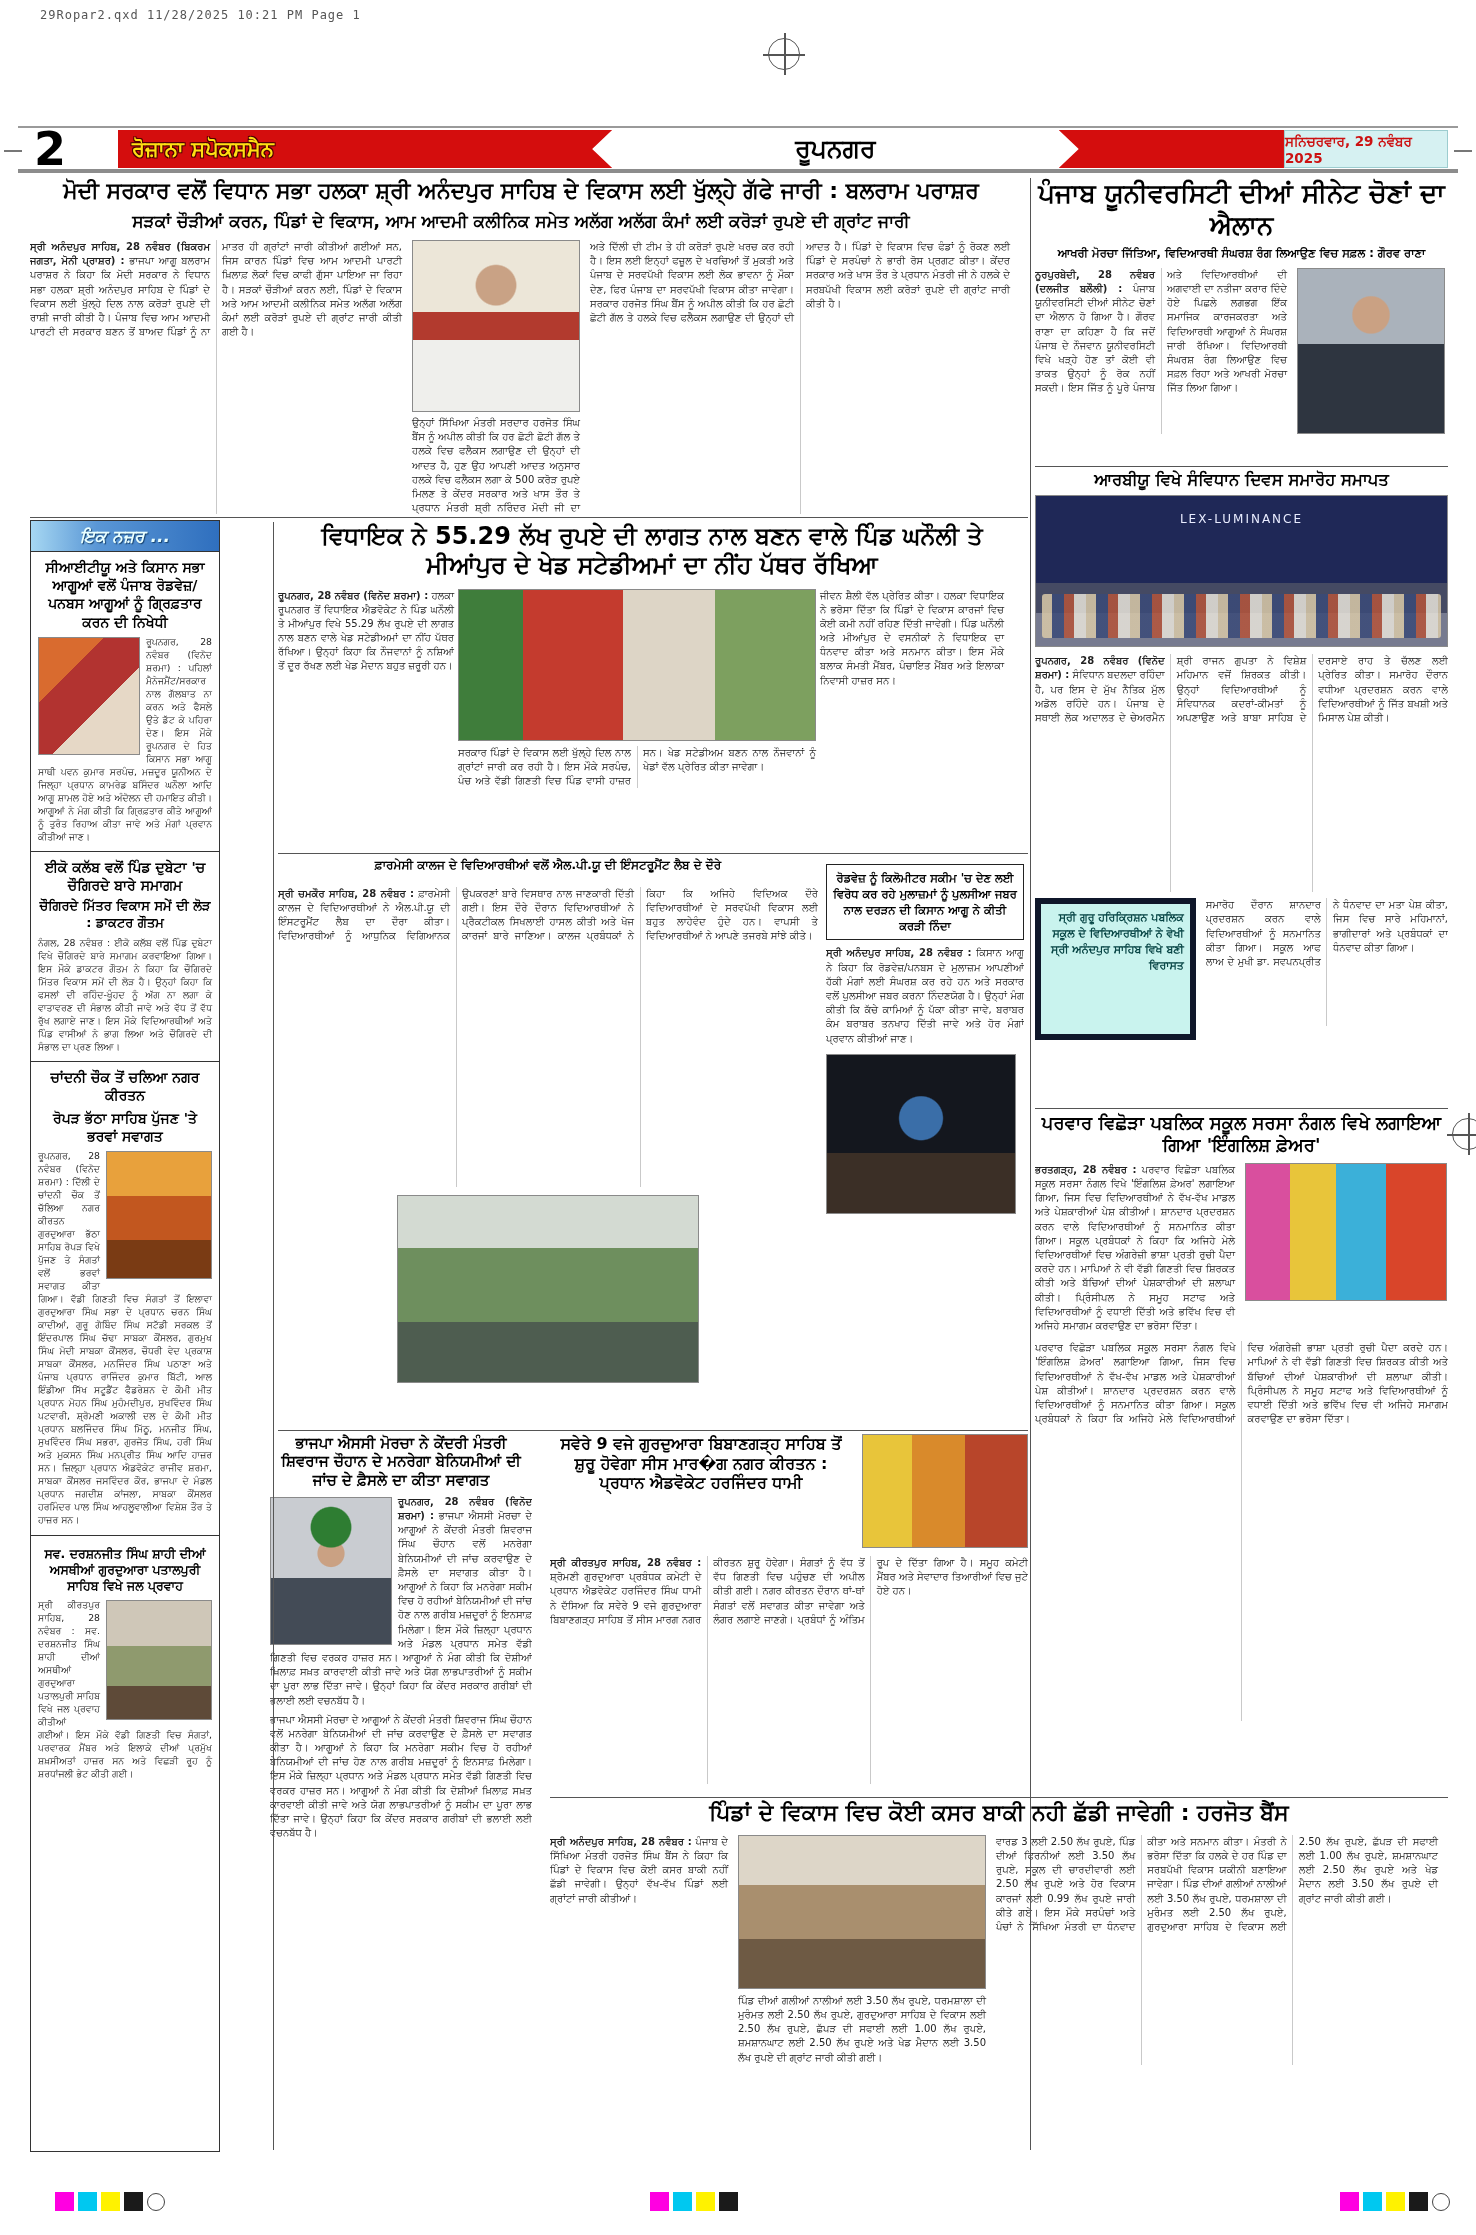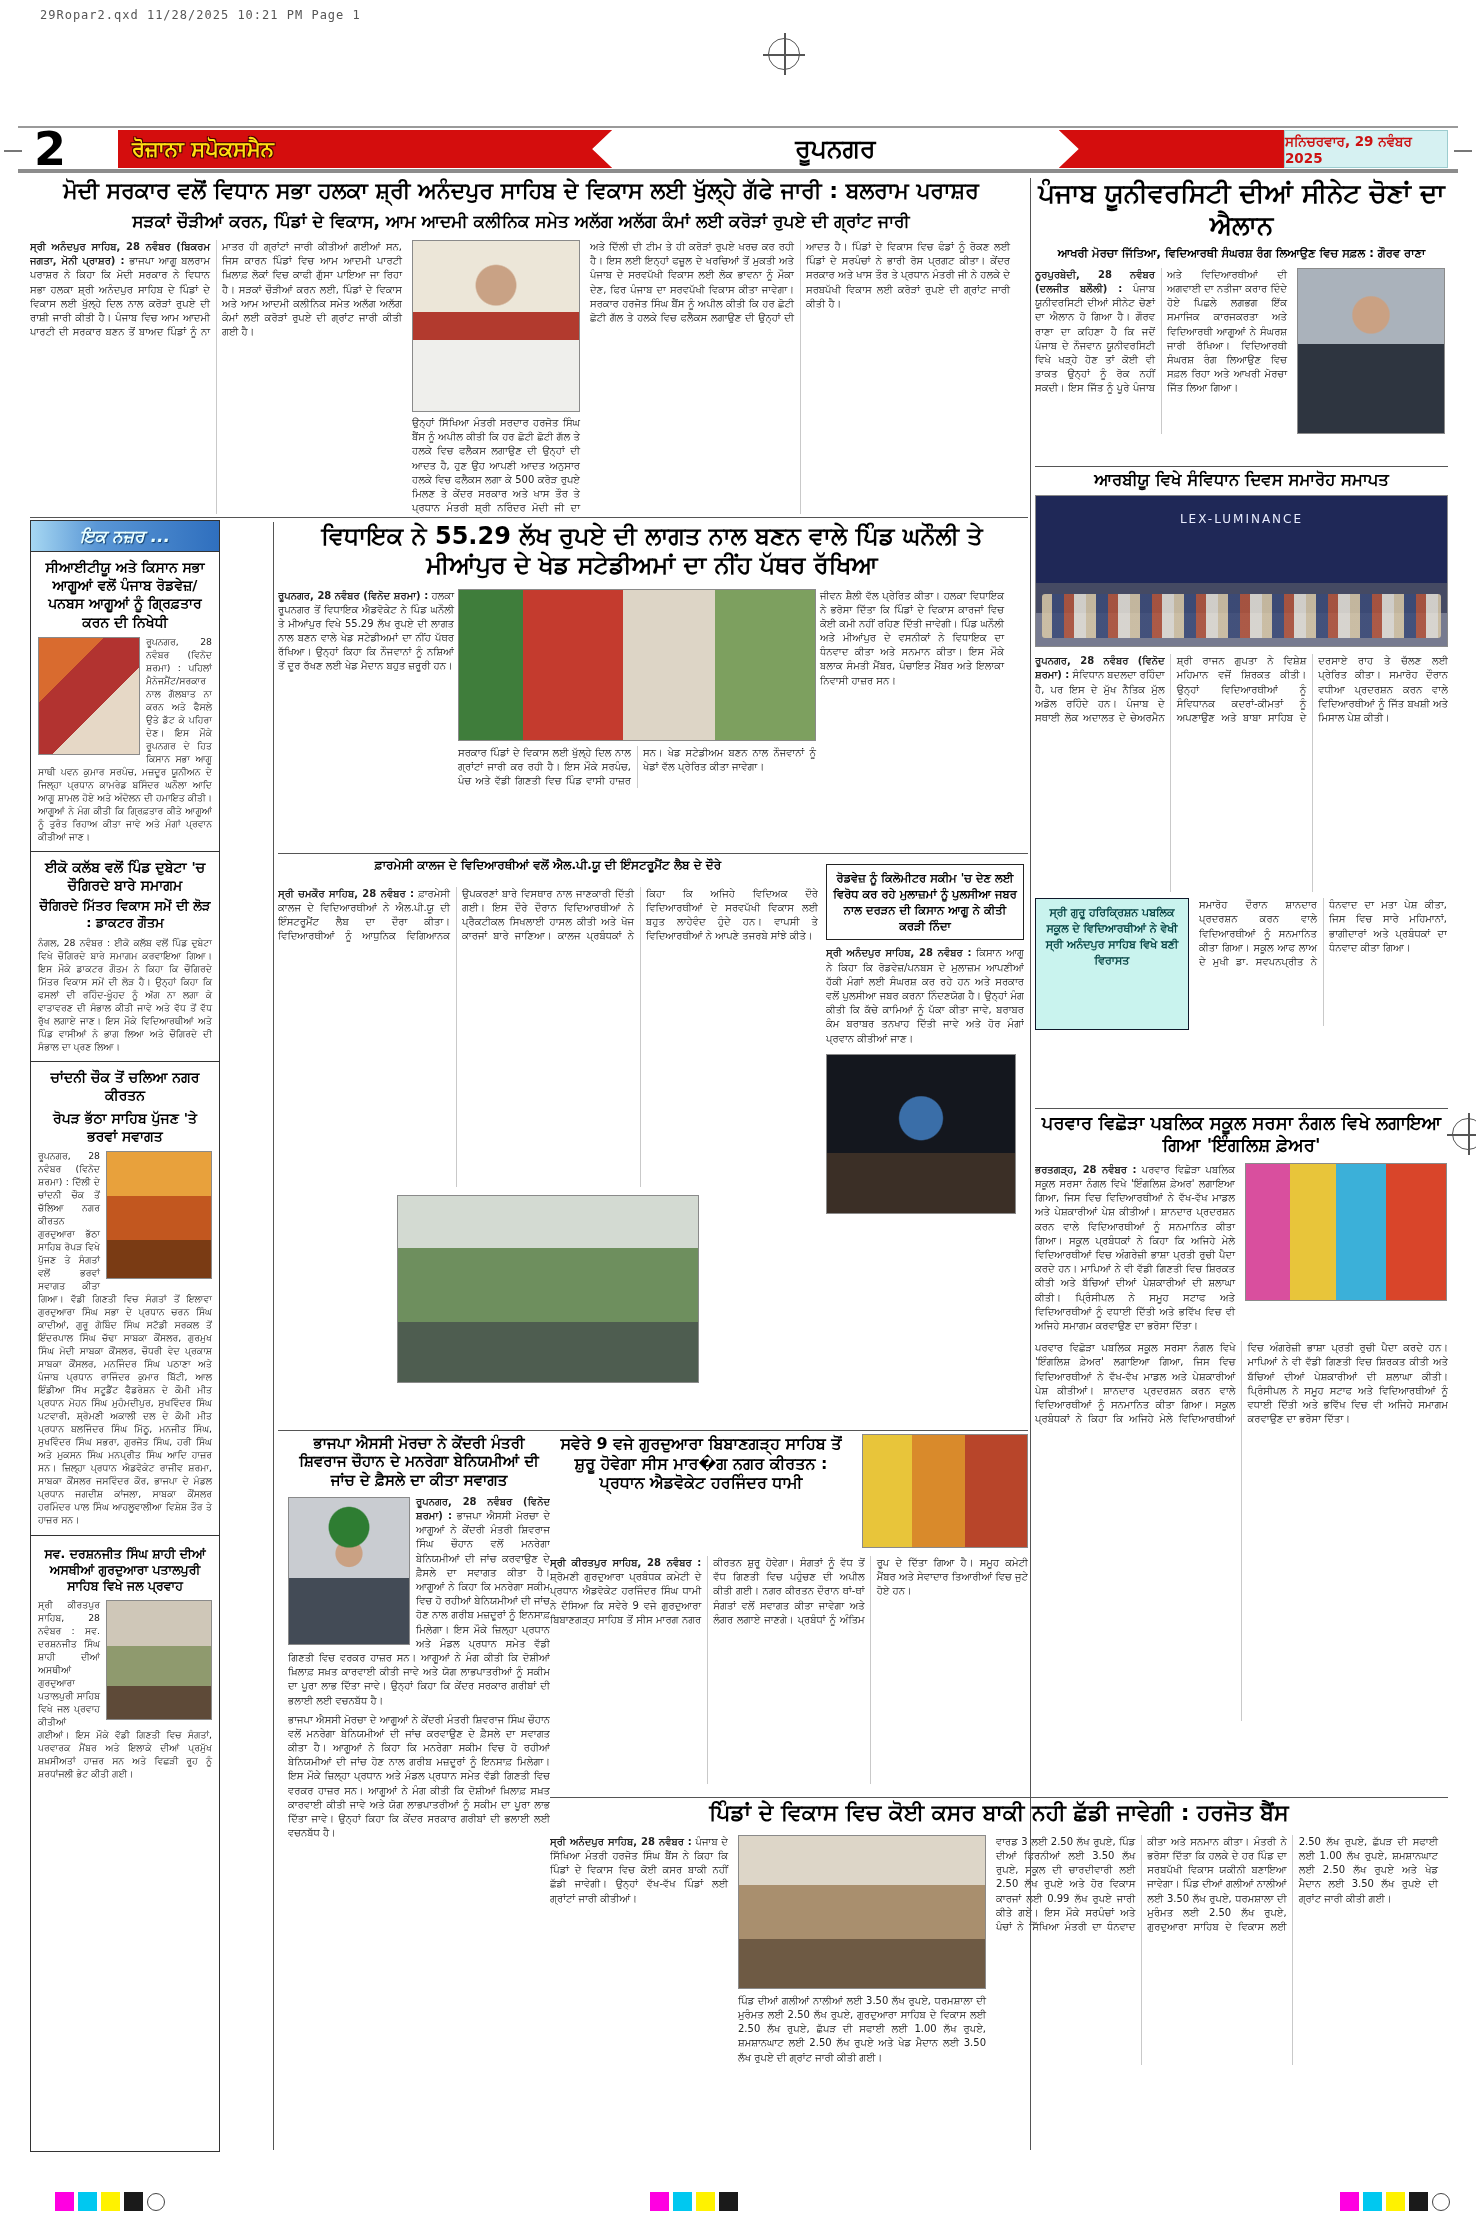--- a/index.html
+++ b/index.html
@@ -56,21 +56,21 @@
   .ph-citu{background:linear-gradient(135deg,#d96b2f 0 30%,#b23330 30% 60%,#e6d8c6 60% 100%);}
   .ph-stadium{background:linear-gradient(90deg,#3f7d3b 0 18%,#c43b2e 18% 46%,#ddd5c6 46% 72%,#7da05f 72% 100%);}
   .ph-chandni{background:linear-gradient(180deg,#e8a13c 0 35%,#c2571f 35% 70%,#7a3b14 70% 100%);}
   .ph-pharm{background:linear-gradient(180deg,#d3dad2 0 28%,#6e8f5e 28% 68%,#4e5d50 68% 100%);}
   .ph-speaker{background:radial-gradient(circle at 50% 40%,#3a6ea8 16%,rgba(0,0,0,0) 17%),linear-gradient(180deg,#14171e 0 62%,#3b2f26 62% 100%);}
   .ph-bjp{background:radial-gradient(circle at 50% 20%,#2e7d32 15%,rgba(0,0,0,0) 16%),radial-gradient(circle at 50% 38%,#caa183 12%,rgba(0,0,0,0) 13%),linear-gradient(180deg,#c9ccd1 0 55%,#434b56 55% 100%);}
   .ph-sismarg{background:linear-gradient(90deg,#e8c53a 0 30%,#d98a2b 30% 62%,#b8452a 62% 100%);}
   .ph-bains{background:linear-gradient(180deg,#ddd6c8 0 32%,#a98f6e 32% 68%,#6e5a44 68% 100%);}
   .ph-fair{background:linear-gradient(90deg,#d94f9e 0 22%,#e8c53a 22% 45%,#3bb0d9 45% 70%,#d9452a 70% 100%);}
   .ph-shahi{background:linear-gradient(180deg,#cfc7b8 0 38%,#8f9a6e 38% 72%,#5e4a38 72% 100%);}
-  .cyanbox{background:#c9f3ee;border:1px solid #0f172a;padding:6px;font-size:11px;font-weight:700;color:#064444;text-align:center;line-height:1.45;}
+  .cyanbox{background:#c9f3ee;border:6px solid #0f172a;padding:6px;font-size:11px;font-weight:700;color:#064444;text-align:right;line-height:1.45;}
   .boxhl{border:1.5px solid #222;padding:5px 6px;font-size:11.5px;font-weight:800;text-align:center;line-height:1.4;color:#000;}
   
   .swatches{position:absolute;display:flex;gap:4px;align-items:center;}
   .sw{width:19px;height:19px;}
   .sw-circ{width:16px;height:16px;border:1.5px solid #444;border-radius:50%;}
 </style>
 </head>
 <body>
 
 <div class="page">
@@ -236,21 +236,21 @@
     <div style="display:flex;gap:10px;">
       <div class="hl" style="font-size:16px;width:302px;">ਸਵੇਰੇ 9 ਵਜੇ ਗੁਰਦੁਆਰਾ ਬਿਬਾਣਗੜ੍ਹ ਸਾਹਿਬ ਤੋਂ ਸ਼ੁਰੂ ਹੋਵੇਗਾ ਸੀਸ ਮਾਰ�ਗ ਨਗਰ ਕੀਰਤਨ : ਪ੍ਰਧਾਨ ਐਡਵੋਕੇਟ ਹਰਜਿੰਦਰ ਧਾਮੀ</div>
       <div class="ph ph-sismarg" style="width:164px;height:112px;"></div>
     </div>
     <div class="body-t cols3" style="margin-top:8px;height:228px;overflow:hidden;">
       <span class="dl">ਸ੍ਰੀ ਕੀਰਤਪੁਰ ਸਾਹਿਬ, 28 ਨਵੰਬਰ :</span>
       <span>ਸ਼੍ਰੋਮਣੀ ਗੁਰਦੁਆਰਾ ਪ੍ਰਬੰਧਕ ਕਮੇਟੀ ਦੇ ਪ੍ਰਧਾਨ ਐਡਵੋਕੇਟ ਹਰਜਿੰਦਰ ਸਿੰਘ ਧਾਮੀ ਨੇ ਦੱਸਿਆ ਕਿ ਸਵੇਰੇ 9 ਵਜੇ ਗੁਰਦੁਆਰਾ ਬਿਬਾਣਗੜ੍ਹ ਸਾਹਿਬ ਤੋਂ ਸੀਸ ਮਾਰਗ ਨਗਰ ਕੀਰਤਨ ਸ਼ੁਰੂ ਹੋਵੇਗਾ। ਸੰਗਤਾਂ ਨੂੰ ਵੱਧ ਤੋਂ ਵੱਧ ਗਿਣਤੀ ਵਿਚ ਪਹੁੰਚਣ ਦੀ ਅਪੀਲ ਕੀਤੀ ਗਈ। ਨਗਰ ਕੀਰਤਨ ਦੌਰਾਨ ਥਾਂ-ਥਾਂ ਸੰਗਤਾਂ ਵਲੋਂ ਸਵਾਗਤ ਕੀਤਾ ਜਾਵੇਗਾ ਅਤੇ ਲੰਗਰ ਲਗਾਏ ਜਾਣਗੇ। ਪ੍ਰਬੰਧਾਂ ਨੂੰ ਅੰਤਿਮ ਰੂਪ ਦੇ ਦਿੱਤਾ ਗਿਆ ਹੈ। ਸਮੂਹ ਕਮੇਟੀ ਮੈਂਬਰ ਅਤੇ ਸੇਵਾਦਾਰ ਤਿਆਰੀਆਂ ਵਿਚ ਜੁਟੇ ਹੋਏ ਹਨ।</span>
     </div>
   </div>
 
-  <div class="abs" style="left:288px;top:1434px;width:262px;height:716px;overflow:hidden;">
+  <div class="abs" style="left:270px;top:1434px;width:262px;height:716px;overflow:hidden;">
     <div class="hl" style="font-size:15px;">ਭਾਜਪਾ ਐਸਸੀ ਮੋਰਚਾ ਨੇ ਕੇਂਦਰੀ ਮੰਤਰੀ ਸ਼ਿਵਰਾਜ ਚੌਹਾਨ ਦੇ ਮਨਰੇਗਾ ਬੇਨਿਯਮੀਆਂ ਦੀ ਜਾਂਚ ਦੇ ਫ਼ੈਸਲੇ ਦਾ ਕੀਤਾ ਸਵਾਗਤ</div>
     <div class="body-t" style="margin-top:6px;">
       <span class="ph ph-bjp fl" style="width:120px;height:146px;display:block;"></span>
       <span class="dl">ਰੂਪਨਗਰ, 28 ਨਵੰਬਰ (ਵਿਨੋਦ ਸ਼ਰਮਾ) :</span>
       <span>ਭਾਜਪਾ ਐਸਸੀ ਮੋਰਚਾ ਦੇ ਆਗੂਆਂ ਨੇ ਕੇਂਦਰੀ ਮੰਤਰੀ ਸ਼ਿਵਰਾਜ ਸਿੰਘ ਚੌਹਾਨ ਵਲੋਂ ਮਨਰੇਗਾ ਬੇਨਿਯਮੀਆਂ ਦੀ ਜਾਂਚ ਕਰਵਾਉਣ ਦੇ ਫ਼ੈਸਲੇ ਦਾ ਸਵਾਗਤ ਕੀਤਾ ਹੈ। ਆਗੂਆਂ ਨੇ ਕਿਹਾ ਕਿ ਮਨਰੇਗਾ ਸਕੀਮ ਵਿਚ ਹੋ ਰਹੀਆਂ ਬੇਨਿਯਮੀਆਂ ਦੀ ਜਾਂਚ ਹੋਣ ਨਾਲ ਗਰੀਬ ਮਜ਼ਦੂਰਾਂ ਨੂੰ ਇਨਸਾਫ਼ ਮਿਲੇਗਾ। ਇਸ ਮੌਕੇ ਜ਼ਿਲ੍ਹਾ ਪ੍ਰਧਾਨ ਅਤੇ ਮੰਡਲ ਪ੍ਰਧਾਨ ਸਮੇਤ ਵੱਡੀ ਗਿਣਤੀ ਵਿਚ ਵਰਕਰ ਹਾਜ਼ਰ ਸਨ। ਆਗੂਆਂ ਨੇ ਮੰਗ ਕੀਤੀ ਕਿ ਦੋਸ਼ੀਆਂ ਖ਼ਿਲਾਫ਼ ਸਖ਼ਤ ਕਾਰਵਾਈ ਕੀਤੀ ਜਾਵੇ ਅਤੇ ਯੋਗ ਲਾਭਪਾਤਰੀਆਂ ਨੂੰ ਸਕੀਮ ਦਾ ਪੂਰਾ ਲਾਭ ਦਿੱਤਾ ਜਾਵੇ। ਉਨ੍ਹਾਂ ਕਿਹਾ ਕਿ ਕੇਂਦਰ ਸਰਕਾਰ ਗਰੀਬਾਂ ਦੀ ਭਲਾਈ ਲਈ ਵਚਨਬੱਧ ਹੈ।</span>
     </div>
     <div class="body-t" style="margin-top:5px;">ਭਾਜਪਾ ਐਸਸੀ ਮੋਰਚਾ ਦੇ ਆਗੂਆਂ ਨੇ ਕੇਂਦਰੀ ਮੰਤਰੀ ਸ਼ਿਵਰਾਜ ਸਿੰਘ ਚੌਹਾਨ ਵਲੋਂ ਮਨਰੇਗਾ ਬੇਨਿਯਮੀਆਂ ਦੀ ਜਾਂਚ ਕਰਵਾਉਣ ਦੇ ਫ਼ੈਸਲੇ ਦਾ ਸਵਾਗਤ ਕੀਤਾ ਹੈ। ਆਗੂਆਂ ਨੇ ਕਿਹਾ ਕਿ ਮਨਰੇਗਾ ਸਕੀਮ ਵਿਚ ਹੋ ਰਹੀਆਂ ਬੇਨਿਯਮੀਆਂ ਦੀ ਜਾਂਚ ਹੋਣ ਨਾਲ ਗਰੀਬ ਮਜ਼ਦੂਰਾਂ ਨੂੰ ਇਨਸਾਫ਼ ਮਿਲੇਗਾ। ਇਸ ਮੌਕੇ ਜ਼ਿਲ੍ਹਾ ਪ੍ਰਧਾਨ ਅਤੇ ਮੰਡਲ ਪ੍ਰਧਾਨ ਸਮੇਤ ਵੱਡੀ ਗਿਣਤੀ ਵਿਚ ਵਰਕਰ ਹਾਜ਼ਰ ਸਨ। ਆਗੂਆਂ ਨੇ ਮੰਗ ਕੀਤੀ ਕਿ ਦੋਸ਼ੀਆਂ ਖ਼ਿਲਾਫ਼ ਸਖ਼ਤ ਕਾਰਵਾਈ ਕੀਤੀ ਜਾਵੇ ਅਤੇ ਯੋਗ ਲਾਭਪਾਤਰੀਆਂ ਨੂੰ ਸਕੀਮ ਦਾ ਪੂਰਾ ਲਾਭ ਦਿੱਤਾ ਜਾਵੇ। ਉਨ੍ਹਾਂ ਕਿਹਾ ਕਿ ਕੇਂਦਰ ਸਰਕਾਰ ਗਰੀਬਾਂ ਦੀ ਭਲਾਈ ਲਈ ਵਚਨਬੱਧ ਹੈ।</div>
   </div>
 
   <div class="abs" style="left:550px;top:1800px;width:898px;height:350px;overflow:hidden;">

